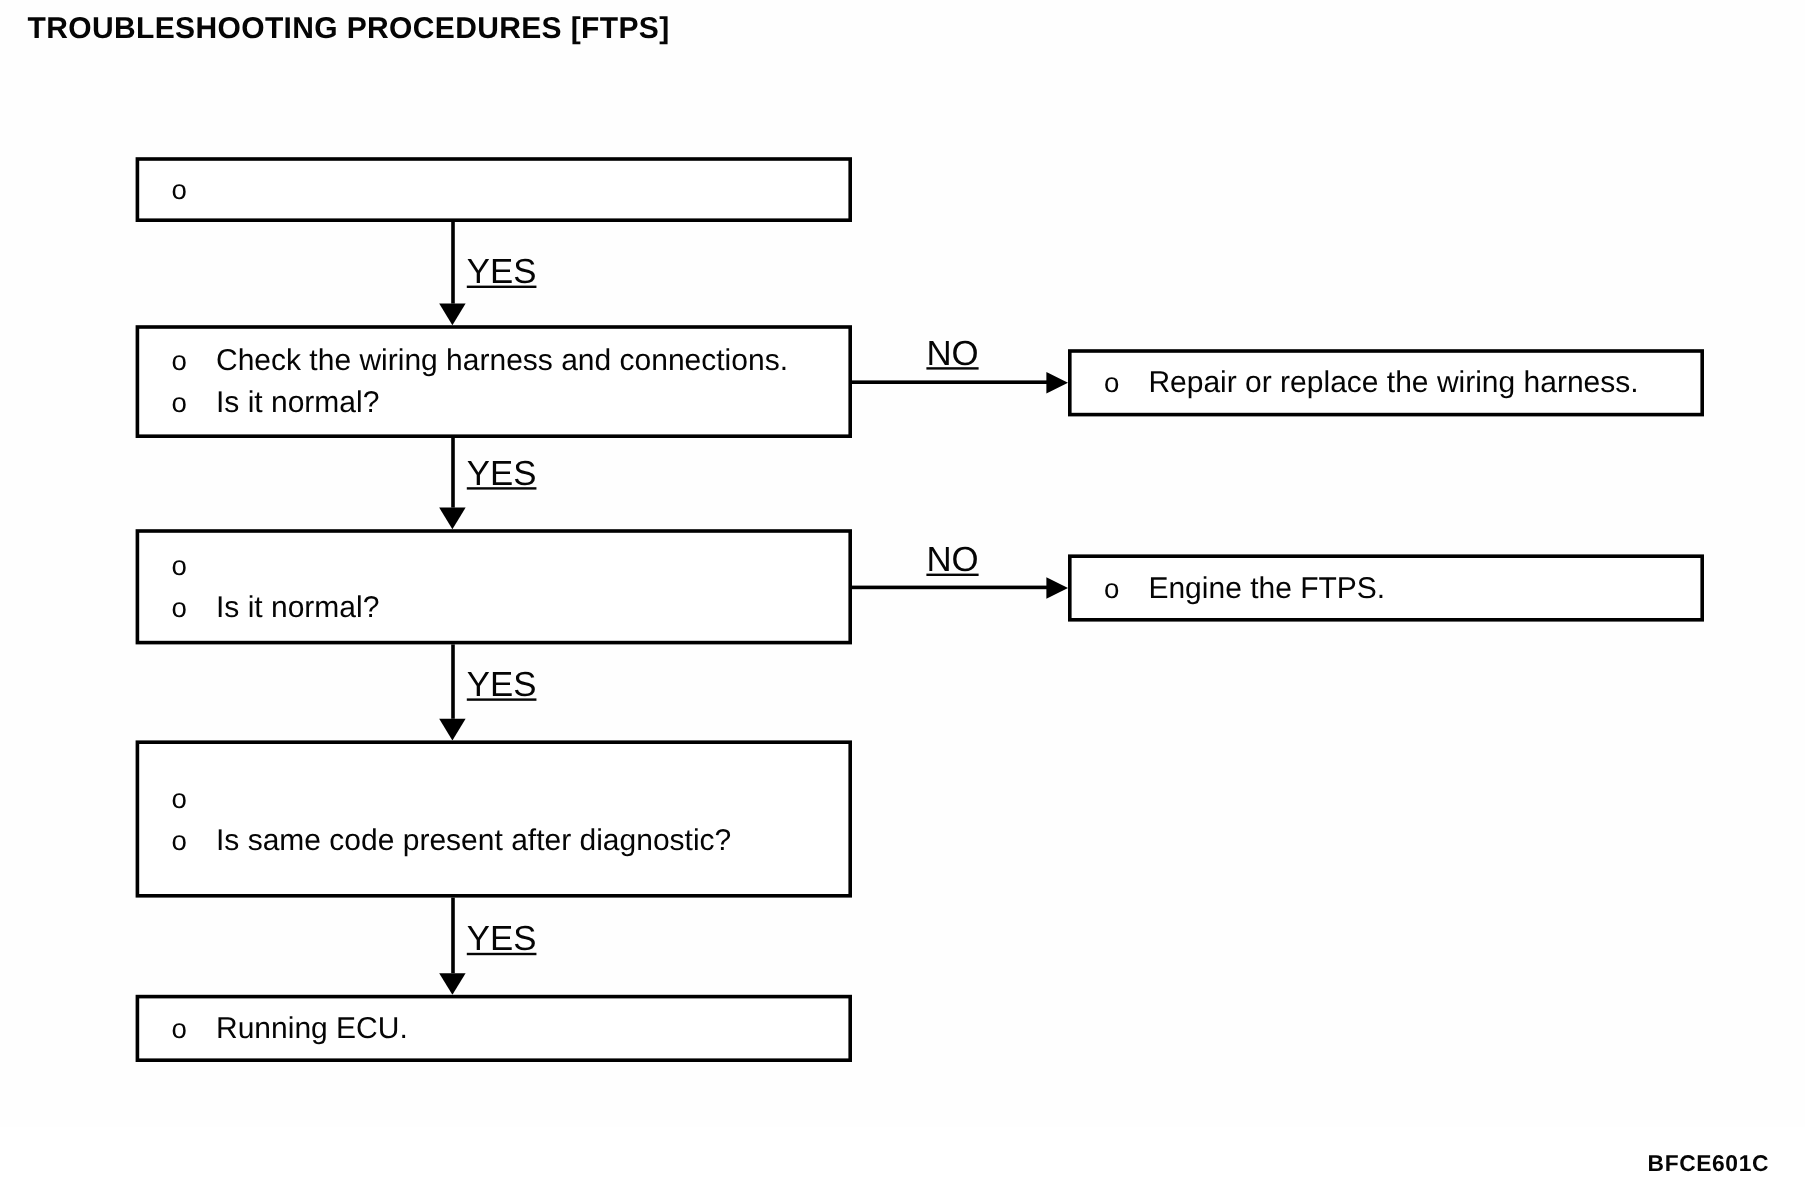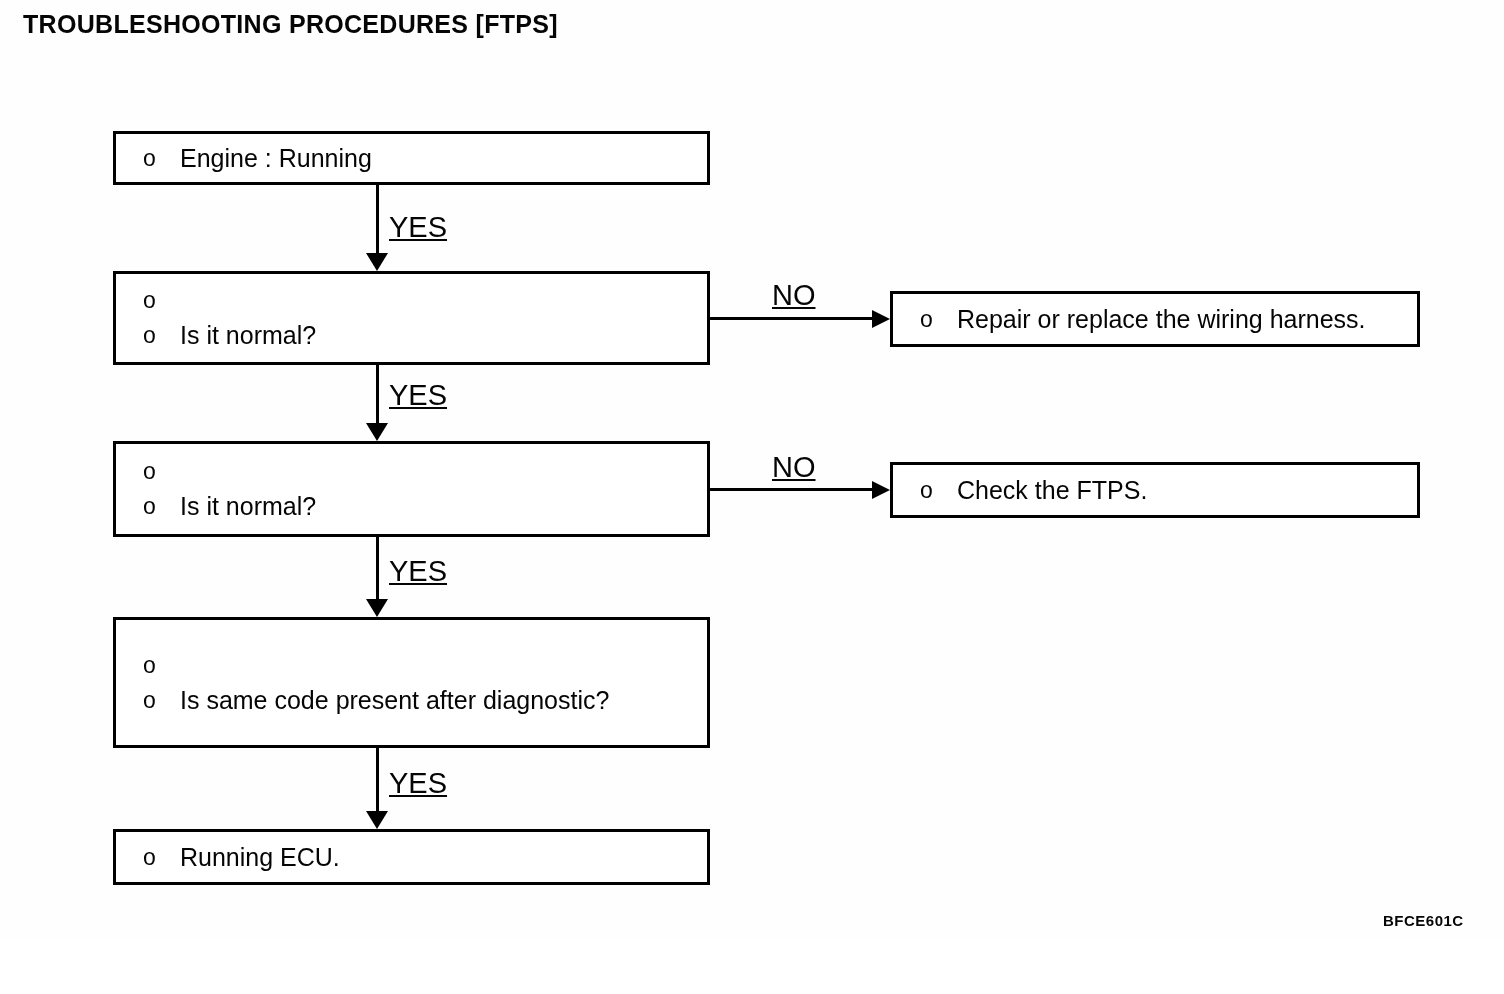--- a/index.html
+++ b/index.html
@@ -78,48 +78,47 @@
   .edge-label {
     position: absolute;
     font-size: 29px;
     line-height: 30px;
     white-space: nowrap;
     text-decoration: underline;
   }
   .figure-code {
     position: absolute;
     left: 1373px;
-    top: 912px;
-    font-size: 15px;
+    top: 960px;
+    font-size: 19px;
     font-weight: 700;
     letter-spacing: 0.5px;
-    margin-left: 10px;
   }
 </style>
 </head>
 <body>
 
 <div id="canvas">
 
   <div class="page-title">TROUBLESHOOTING PROCEDURES [FTPS]</div>
 
   <div class="box" style="left:113px; top:131px; width:597px; height:54px;">
     <div class="item">
       <span class="bullet">o</span>
-      <span class="txt">Engine : Running</span>
     </div>
   </div>
 
   <div class="vline" style="left:376px; top:185px; height:68px;"></div>
   <div class="arrow-down" style="left:366px; top:253px;"></div>
   <div class="edge-label" style="left:389px; top:212px;">YES</div>
 
   <div class="box" style="left:113px; top:271px; width:597px; height:94px;">
     <div class="item">
       <span class="bullet">o</span>
+      <span class="txt">Check the wiring harness and connections.</span>
     </div>
     <div class="item">
       <span class="bullet">o</span>
       <span class="txt">Is it normal?</span>
     </div>
   </div>
 
   <div class="hline" style="left:710px; top:317px; width:164px;"></div>
   <div class="arrow-right" style="left:872px; top:310px;"></div>
   <div class="edge-label" style="left:772px; top:280px;">NO</div>
@@ -145,21 +144,21 @@
     </div>
   </div>
 
   <div class="hline" style="left:710px; top:488px; width:164px;"></div>
   <div class="arrow-right" style="left:872px; top:481px;"></div>
   <div class="edge-label" style="left:772px; top:452px;">NO</div>
 
   <div class="box" style="left:890px; top:462px; width:530px; height:56px;">
     <div class="item">
       <span class="bullet">o</span>
-      <span class="txt">Check the FTPS.</span>
+      <span class="txt">Engine the FTPS.</span>
     </div>
   </div>
 
   <div class="vline" style="left:376px; top:537px; height:62px;"></div>
   <div class="arrow-down" style="left:366px; top:599px;"></div>
   <div class="edge-label" style="left:389px; top:556px;">YES</div>
 
   <div class="box" style="left:113px; top:617px; width:597px; height:131px;">
     <div class="item">
       <span class="bullet">o</span>

